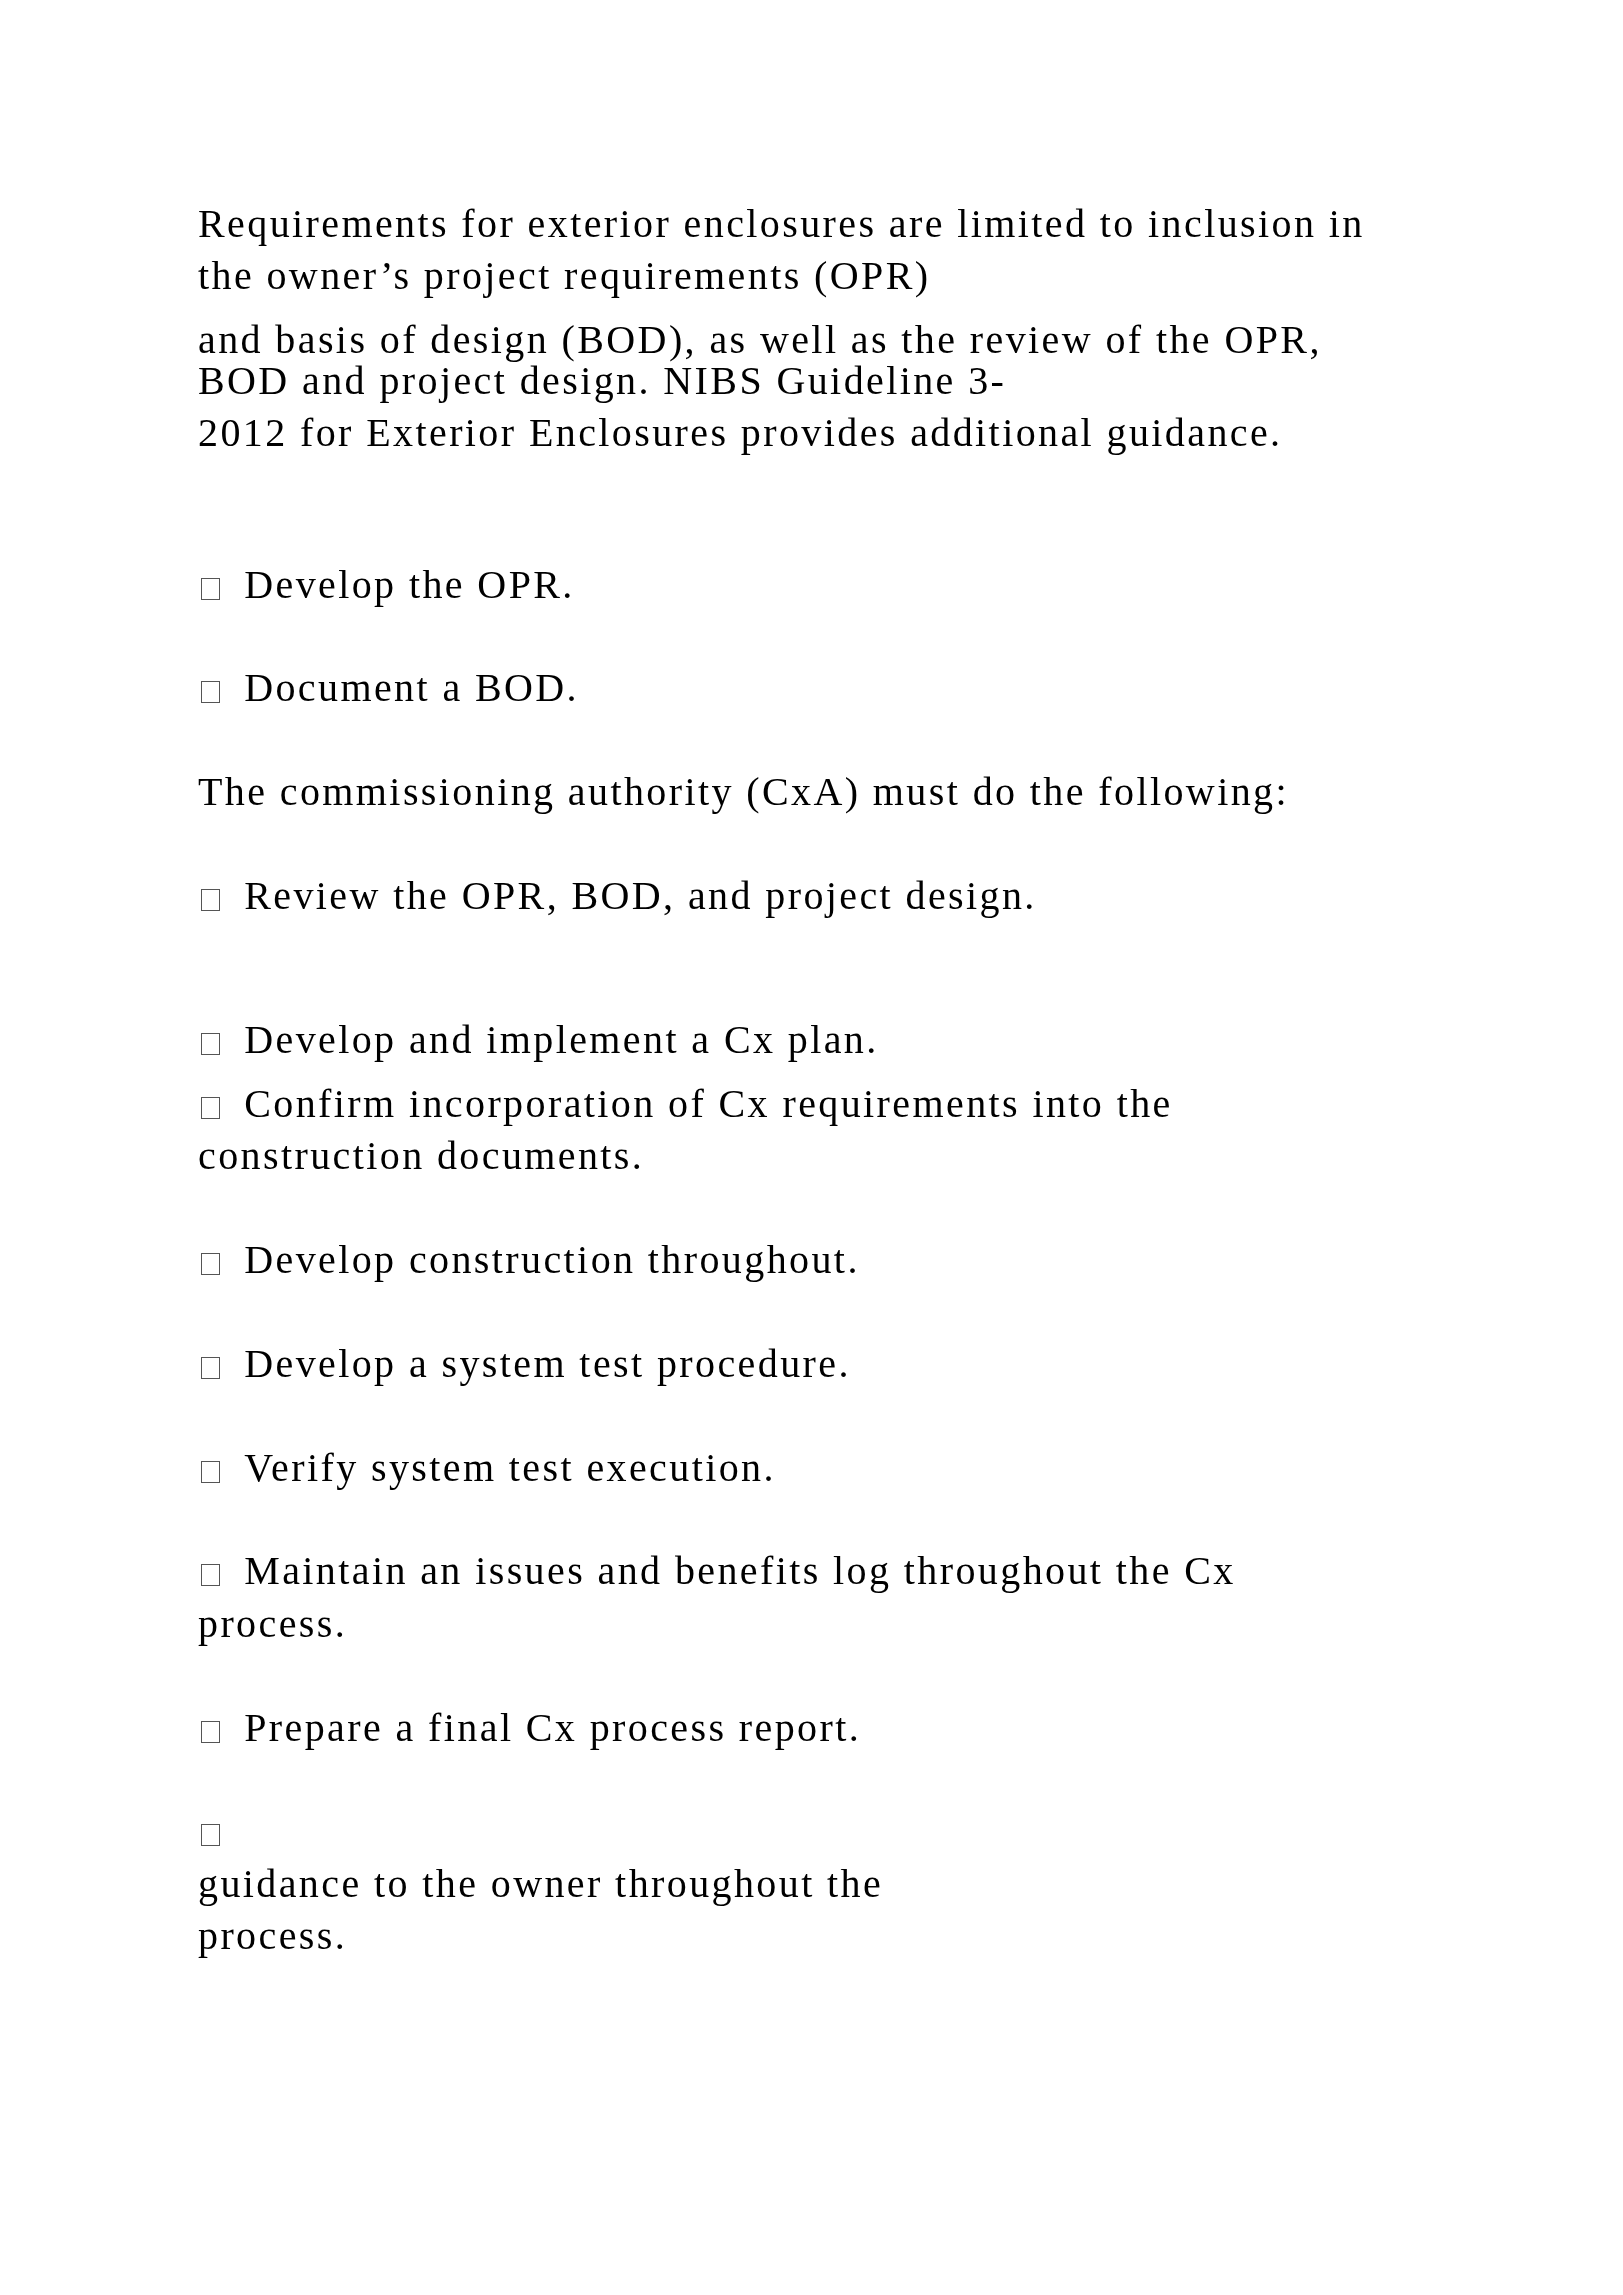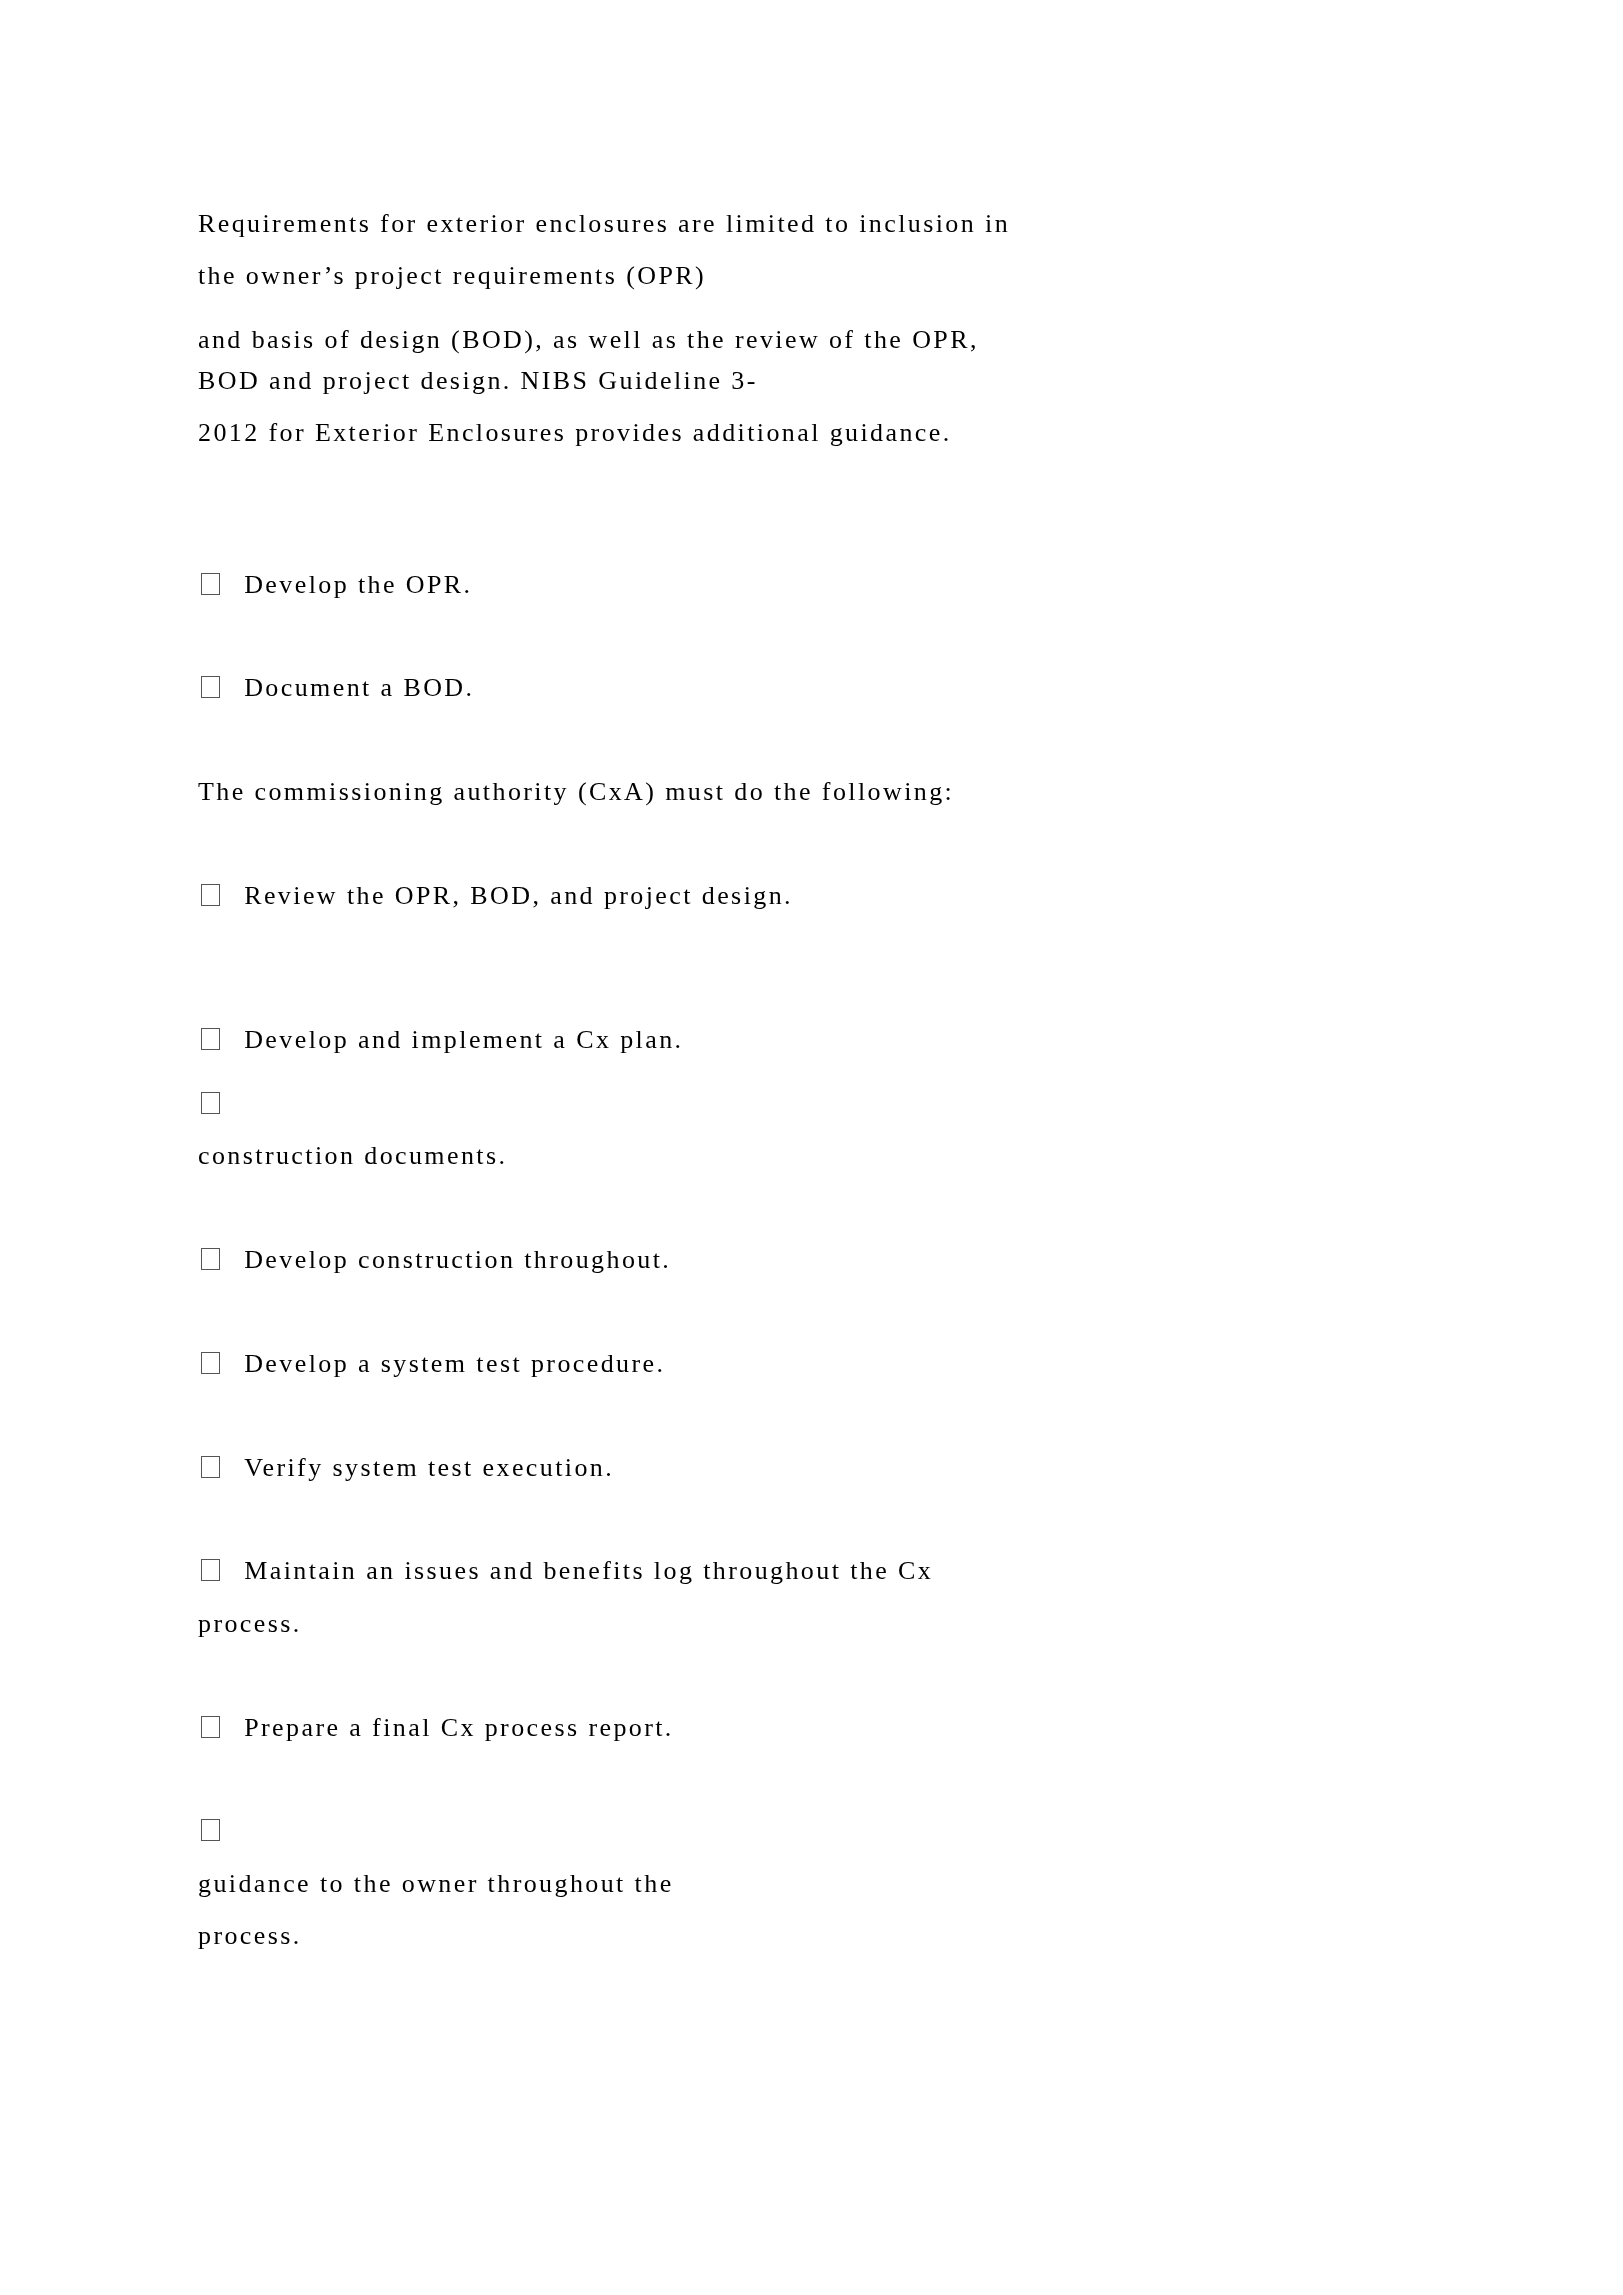--- a/index.html
+++ b/index.html
@@ -17,21 +17,21 @@
     }
     .page {
       position: absolute;
       left: 198px;
       top: 198px;
       width: 1268px;
     }
     .line {
       position: absolute;
       left: 0;
-      font-size: 26px;
+      font-size: 40px;
       letter-spacing: 2.4px;
       white-space: nowrap;
       line-height: 52px;
     }
     .bullet-box {
       display: inline-block;
       width: 19px;
       height: 22px;
       border: 1.6px solid #555555;
       box-sizing: border-box;
@@ -67,21 +67,21 @@
   <div>
     <div class="line" style="top:672px">
       <span class="bullet-box"></span><span>Review the OPR, BOD, and project design.</span>
     </div>
 
     <div class="line" style="top:816px">
       <span class="bullet-box"></span><span>Develop and implement a Cx plan.</span>
     </div>
 
     <div class="line" style="top:880px">
-      <span class="bullet-box"></span>
+      <span class="bullet-box"></span><span>Confirm incorporation of Cx requirements into the</span>
     </div>
     <div class="line" style="top:932px">construction documents.</div>
 
     <div class="line" style="top:1036px">
       <span class="bullet-box"></span><span>Develop construction throughout.</span>
     </div>
 
     <div class="line" style="top:1140px">
       <span class="bullet-box"></span><span>Develop a system test procedure.</span>
     </div>

